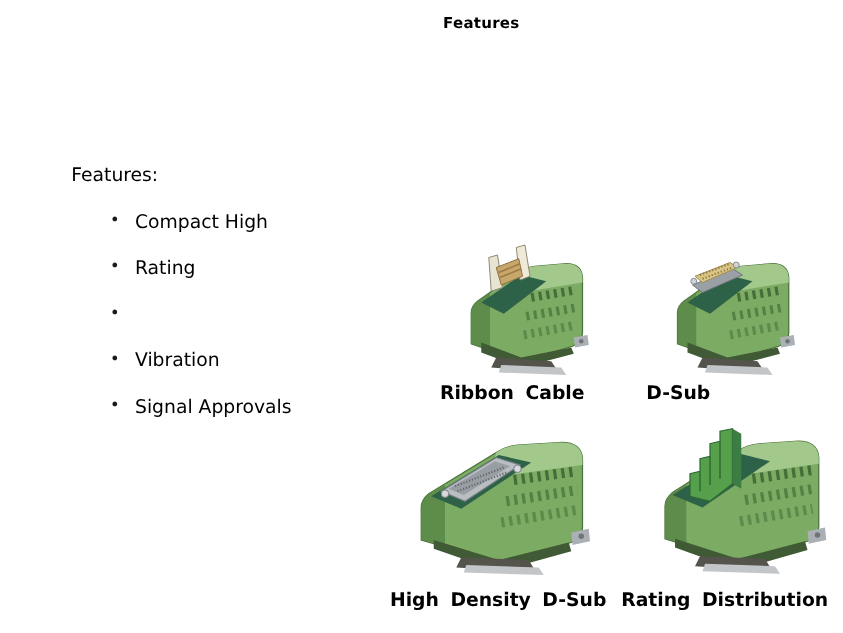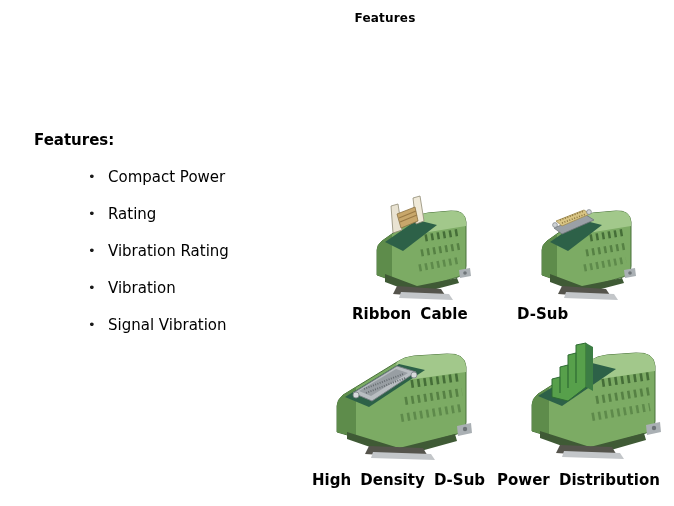--- a/index.html
+++ b/index.html
@@ -10,22 +10,22 @@
     color:#000;
     position:relative;
     overflow:hidden;
   }
   .slide{position:absolute;inset:0;}
   .slide-title{
     position:absolute;top:11px;left:0;width:674px;
     text-align:center;font-size:12px;font-weight:700;letter-spacing:.2px;padding-left:48px;
   }
   .list-heading{
-    position:absolute;top:131px;left:34px;
-    font-size:15px;font-weight:700;
+    position:absolute;top:131px;left:57px;
+    font-size:15px;font-weight:400;
   }
   .features-list{
     position:absolute;top:168px;left:88px;
     list-style:none;margin:0;padding:0;
   }
   .features-list li{
     display:flex;align-items:flex-start;
     font-size:15px;line-height:18px;
     margin:0 0 19px 0;
   }
@@ -49,37 +49,36 @@
 
 <div class="slide">
 
   <div class="slide-title">Features</div>
 
   <div class="list-heading">Features:</div>
 
   <ul class="features-list">
     <li>
       <span class="bullet">•</span>
-      <span>Compact Power</span>
+      <span>Compact High</span>
     </li>
     <li>
       <span class="bullet">•</span>
       <span>Rating</span>
     </li>
     <li>
       <span class="bullet">•</span>
-      <span>Vibration Rating</span>
     </li>
     <li>
       <span class="bullet">•</span>
       <span>Vibration</span>
     </li>
     <li>
       <span class="bullet">•</span>
-      <span>Signal Vibration</span>
+      <span>Signal Approvals</span>
     </li>
   </ul>
 
   <figure class="product p1" style="margin:0">
     <svg width="112" height="112" viewBox="0 0 112 112">
       <path d="M16,60 Q16,55 21,51 L52,29 Q58,24 67,23 L90,21 Q104,20 105,32 L105,76 Q105,84 97,87 L56,99 L16,85 Z" fill="#7cab64" stroke="#49713a" stroke-width="1"></path>
       <path d="M52,29 Q58,24 67,23 L90,21 Q104,20 105,32 L105,36 L62,43 Q54,44 49,39 Z" fill="#a2c88b"></path>
       <path d="M16,60 Q16,55 21,51 L31,44 L31,90 L16,85 Z" fill="#5e8c4b"></path>
       <path d="M24,52 L56,30 L76,35 L42,61 Z" fill="#2d6148"></path>
       <path d="M64,48 L100,42" stroke="#3c6330" stroke-width="7" stroke-dasharray="2.5 3.6" fill="none" opacity="0.85"></path>
@@ -155,16 +154,16 @@
       <path d="M90,86 L148,76" stroke="#466f36" stroke-width="8" stroke-dasharray="2.6 3.8" fill="none" opacity="0.55"></path>
       <path d="M38,100 L88,116 L142,102 L144,109 L88,125 L38,107 Z" fill="#3f5a35"></path>
       <path d="M58,114 L110,116 L116,126 L54,122 Z" fill="#55544c"></path>
       <path d="M62,120 L118,122 L122,128 L60,126 Z" fill="#c3c6c9"></path>
       <path d="M144,94 L158,91 L159,101 L145,104 Z" fill="#aab0b4"></path>
       <circle cx="152" cy="97" r="2.2" fill="#6e7478"></circle>
       <path d="M50,66 L50,48 L58,46 L58,36 L66,34 L66,24 L74,22 L74,14 L84,12 L84,56 L66,70 Z" fill="#57a04b" stroke="#2e6b33" stroke-width="1"></path>
       <path d="M84,12 L91,16 L91,60 L84,56 Z" fill="#3c7d44"></path>
       <path d="M58,46 L58,62 M66,34 L66,57 M74,22 L74,52" stroke="#2e6b33" stroke-width="1.2" fill="none"></path>
     </svg>
-    <figcaption class="caption">Power Distribution</figcaption>
+    <figcaption class="caption">Rating Distribution</figcaption>
   </figure>
 
 </div>
 
 </body></html>

